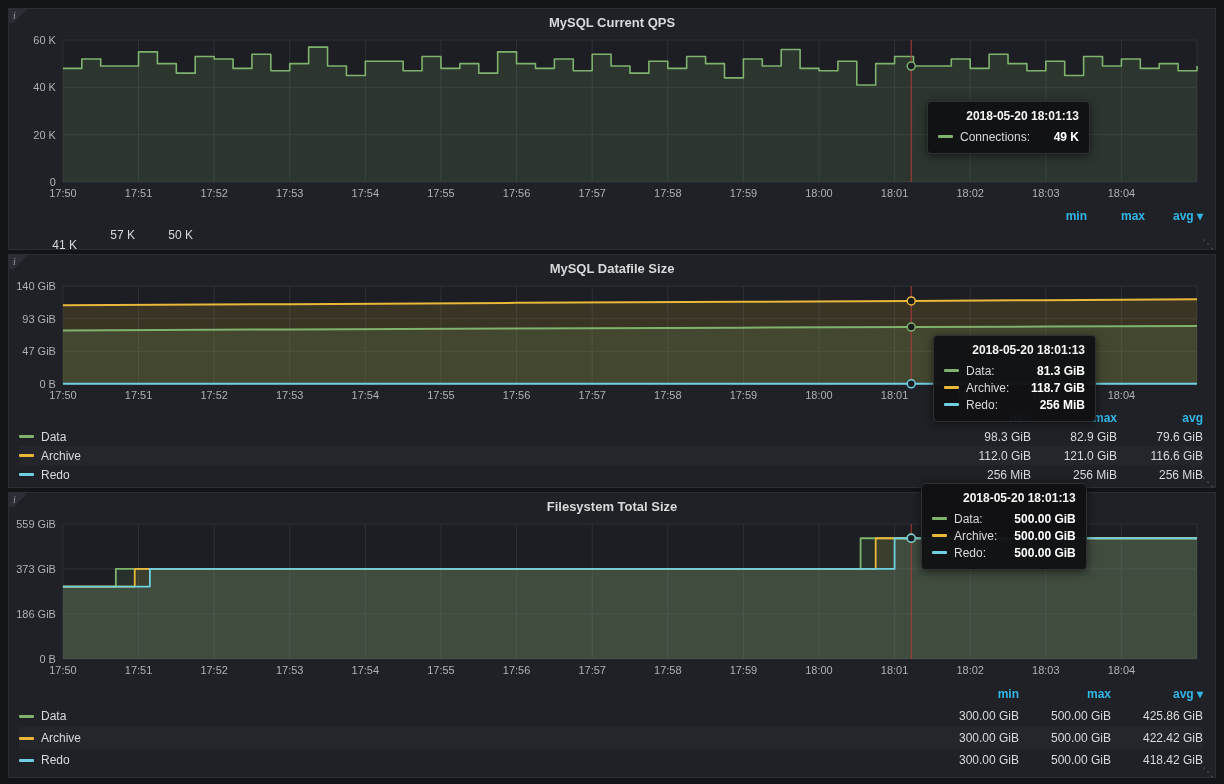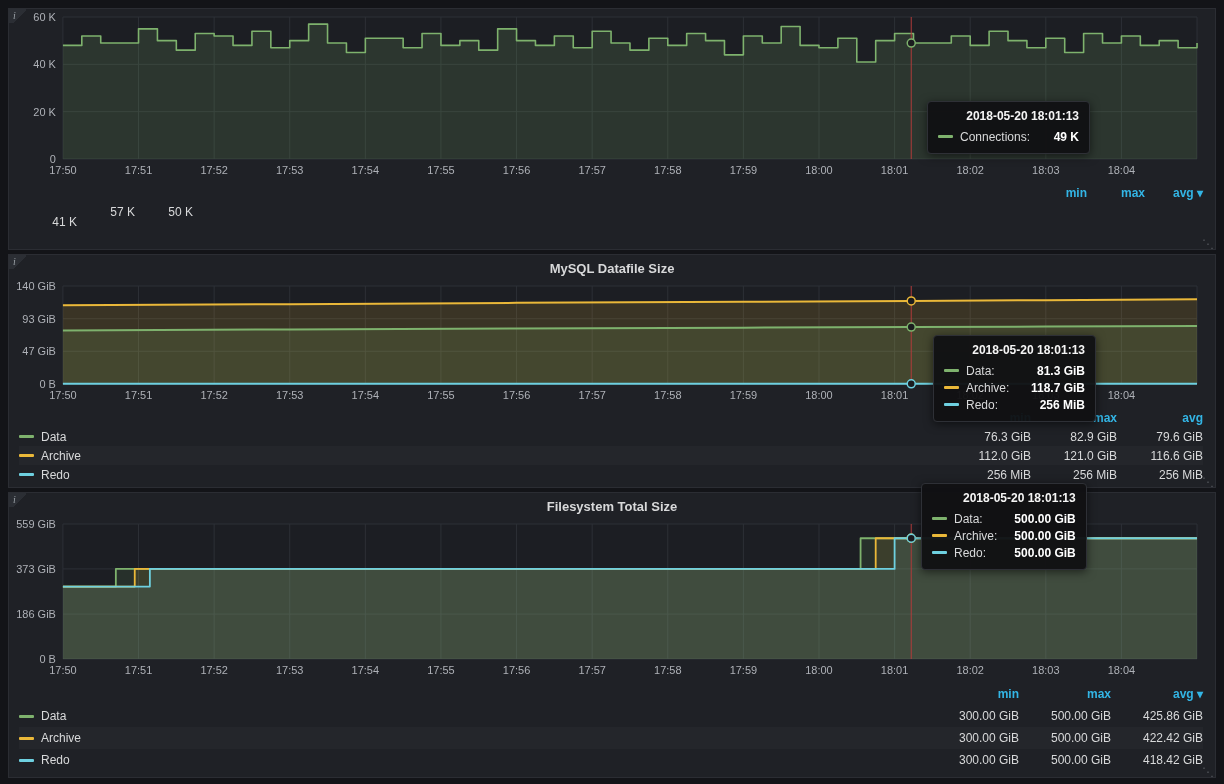--- a/index.html
+++ b/index.html
@@ -24,20 +24,21 @@
   .tooltip-row .val{margin-left:auto;font-weight:bold;color:#fff;padding-left:10px}
   .info-corner{position:absolute;top:0;left:0;width:17px;height:14px;background:linear-gradient(135deg,#2b2e34 60%,rgba(43,46,52,0) 61%);
     color:#9aa0a6;font-size:10px;font-style:italic;font-family:"Liberation Serif",serif;text-align:left;padding-left:4px;line-height:13px;z-index:5;cursor:pointer}
   .resize-handle{position:absolute;right:2px;bottom:-1px;color:#55585e;font-size:12px;line-height:12px;cursor:nwse-resize;letter-spacing:-1px}
 </style>
 </head>
 <body>
 
 <section class="panel" style="height:242px">
   <span class="info-corner">i</span>
+  <header class="panel-title">MySQL Current QPS</header>
   <svg viewBox="0 0 1200 172" height="172" preserveAspectRatio="none">
       <rect x="50" y="8" width="1136" height="142" fill="rgba(0,0,0,0.08)"></rect>
       <line x1="50" y1="8" x2="50" y2="150" stroke="#2d3036" stroke-width="1"></line>
       <text x="50" y="165" fill="#aeb1b7" font-size="11" text-anchor="middle">17:50</text>
       <line x1="125.73333333333333" y1="8" x2="125.73333333333333" y2="150" stroke="#2d3036" stroke-width="1"></line>
       <text x="125.73333333333333" y="165" fill="#aeb1b7" font-size="11" text-anchor="middle">17:51</text>
       <line x1="201.46666666666667" y1="8" x2="201.46666666666667" y2="150" stroke="#2d3036" stroke-width="1"></line>
       <text x="201.46666666666667" y="165" fill="#aeb1b7" font-size="11" text-anchor="middle">17:52</text>
       <line x1="277.20000000000005" y1="8" x2="277.20000000000005" y2="150" stroke="#2d3036" stroke-width="1"></line>
       <text x="277.20000000000005" y="165" fill="#aeb1b7" font-size="11" text-anchor="middle">17:53</text>
@@ -158,21 +159,21 @@
     </svg>
   <div class="legend">
       <div class="legend-row legend-header">
         <span class="legend-name"></span>
         <span class="legend-cell header" style="width: 86px;">min</span>
         <span class="legend-cell header" style="width: 86px;">max</span>
         <span class="legend-cell header" style="width: 86px;">avg</span>
       </div>
       <div class="legend-row">
         <span class="legend-name"><span class="legend-swatch" style="background: rgb(126, 178, 109);"></span>Data</span>
-        <span class="legend-cell" style="width: 86px;">76.3 GiB</span>
+        <span class="legend-cell" style="width: 86px;">98.3 GiB</span>
         <span class="legend-cell" style="width: 86px;">82.9 GiB</span>
         <span class="legend-cell" style="width: 86px;">79.6 GiB</span>
       </div>
       <div class="legend-row">
         <span class="legend-name"><span class="legend-swatch" style="background: rgb(234, 184, 57);"></span>Archive</span>
         <span class="legend-cell" style="width: 86px;">112.0 GiB</span>
         <span class="legend-cell" style="width: 86px;">121.0 GiB</span>
         <span class="legend-cell" style="width: 86px;">116.6 GiB</span>
       </div>
       <div class="legend-row">

